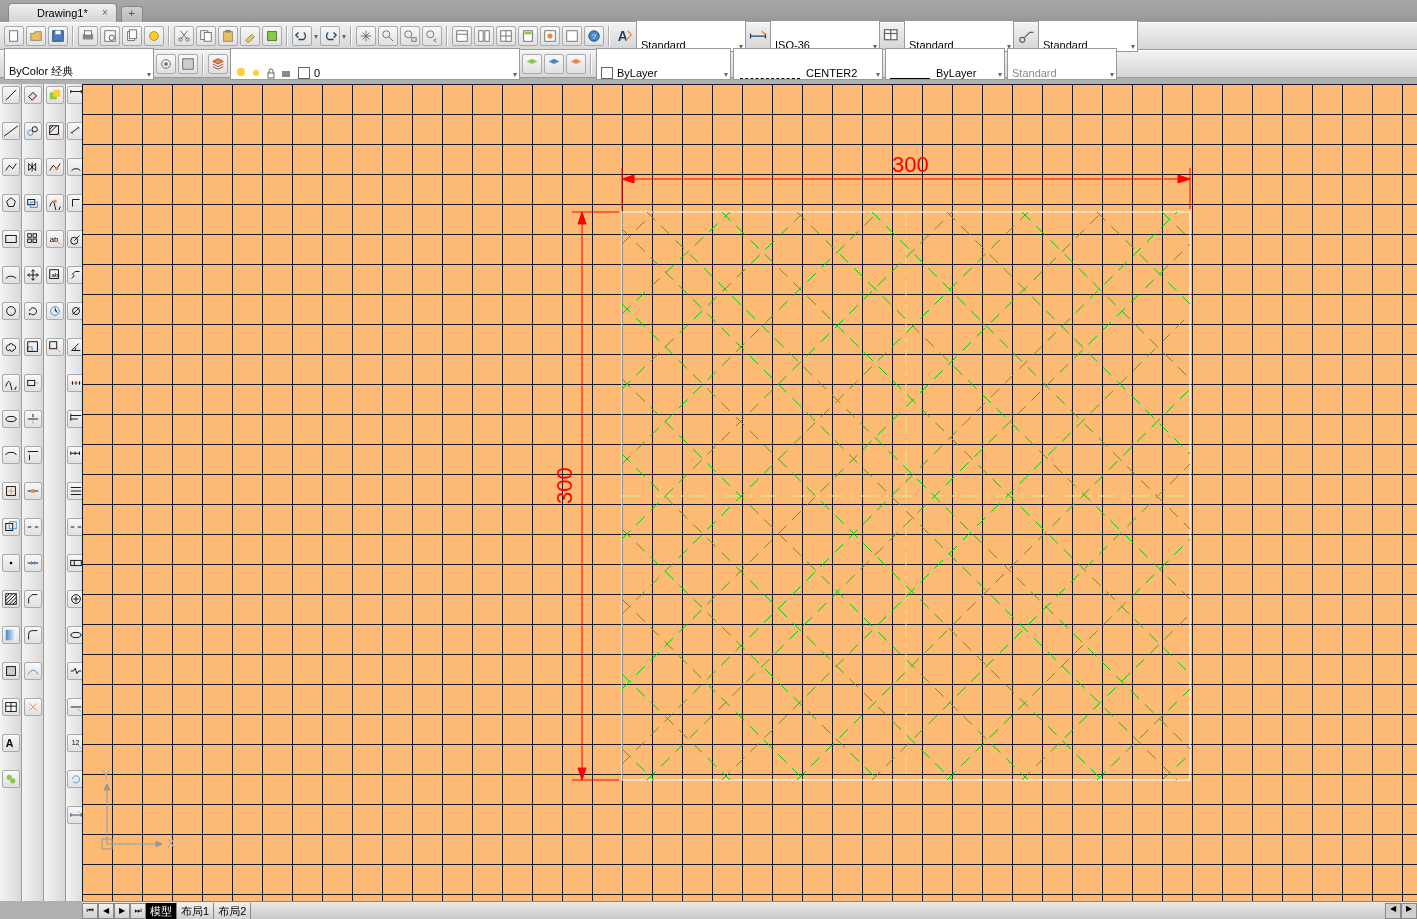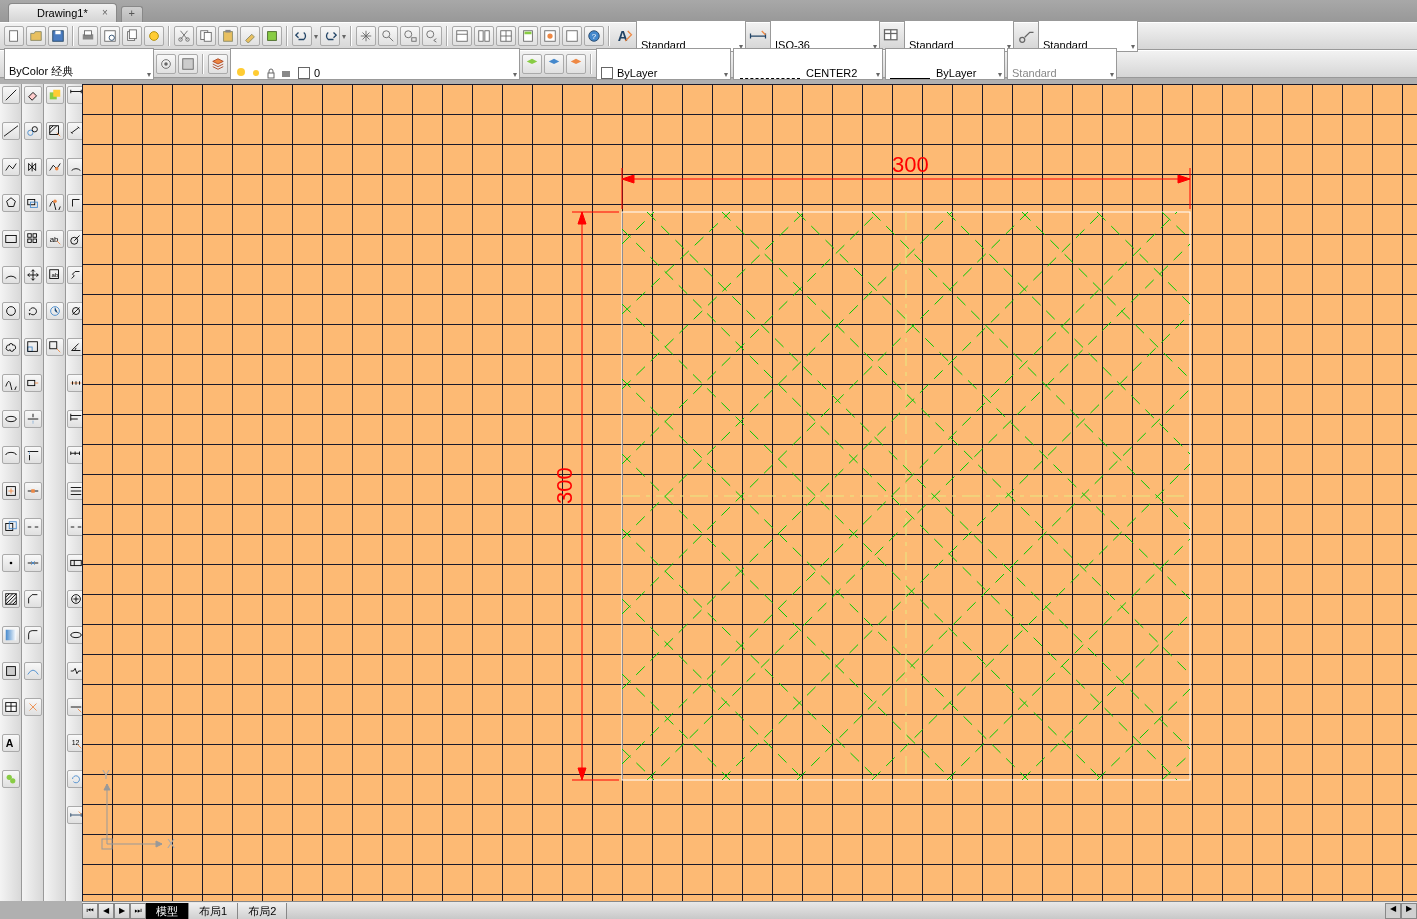--- a/index.html
+++ b/index.html
@@ -32,21 +32,21 @@
   linear-gradient(90deg, #1a1a2a 1px, transparent 1px);
   background-size: 30px 30px; }
 
 
 .drawing { position: absolute; inset: 0; }
 
 
 .bottom-tabs { position: absolute; bottom: 0; left: 82px; right: 0; height: 18px; background: linear-gradient(#e8e8e8, #c8c8c8); border-top: 1px solid #888; display: flex; align-items: center; font-size: 11px; }
 .bt-nav { display: flex; }
 .bt-nav button { width: 16px; height: 16px; background: linear-gradient(#f0f0f0,#d0d0d0); border: 1px solid #888; font-size: 8px; padding: 0; }
-.bt-tab { padding: 0 10px; border-right: 1px solid #888; height: 16px; line-height: 16px; background: linear-gradient(#f0f0f0,#d0d0d0); cursor: pointer; }
+.bt-tab { padding: 0 4px; border-right: 1px solid #888; height: 16px; line-height: 16px; background: linear-gradient(#f0f0f0,#d0d0d0); cursor: pointer; }
 .bt-tab.active { background: #000; color: #fff; }
 .bt-scroll { flex: 1; }
 .bt-scroll-r { width: 16px; height: 16px; background: #d0d0d0; border: 1px solid #888; text-align: center; font-size: 8px; }
 
 .swatch { width: 12px; height: 12px; border: 1px solid #666; margin-right: 4px; }
 .lineweight-preview { width: 40px; border-top: 1px solid #000; margin-right: 6px; }
 </style>
 </head>
 <body>
 

